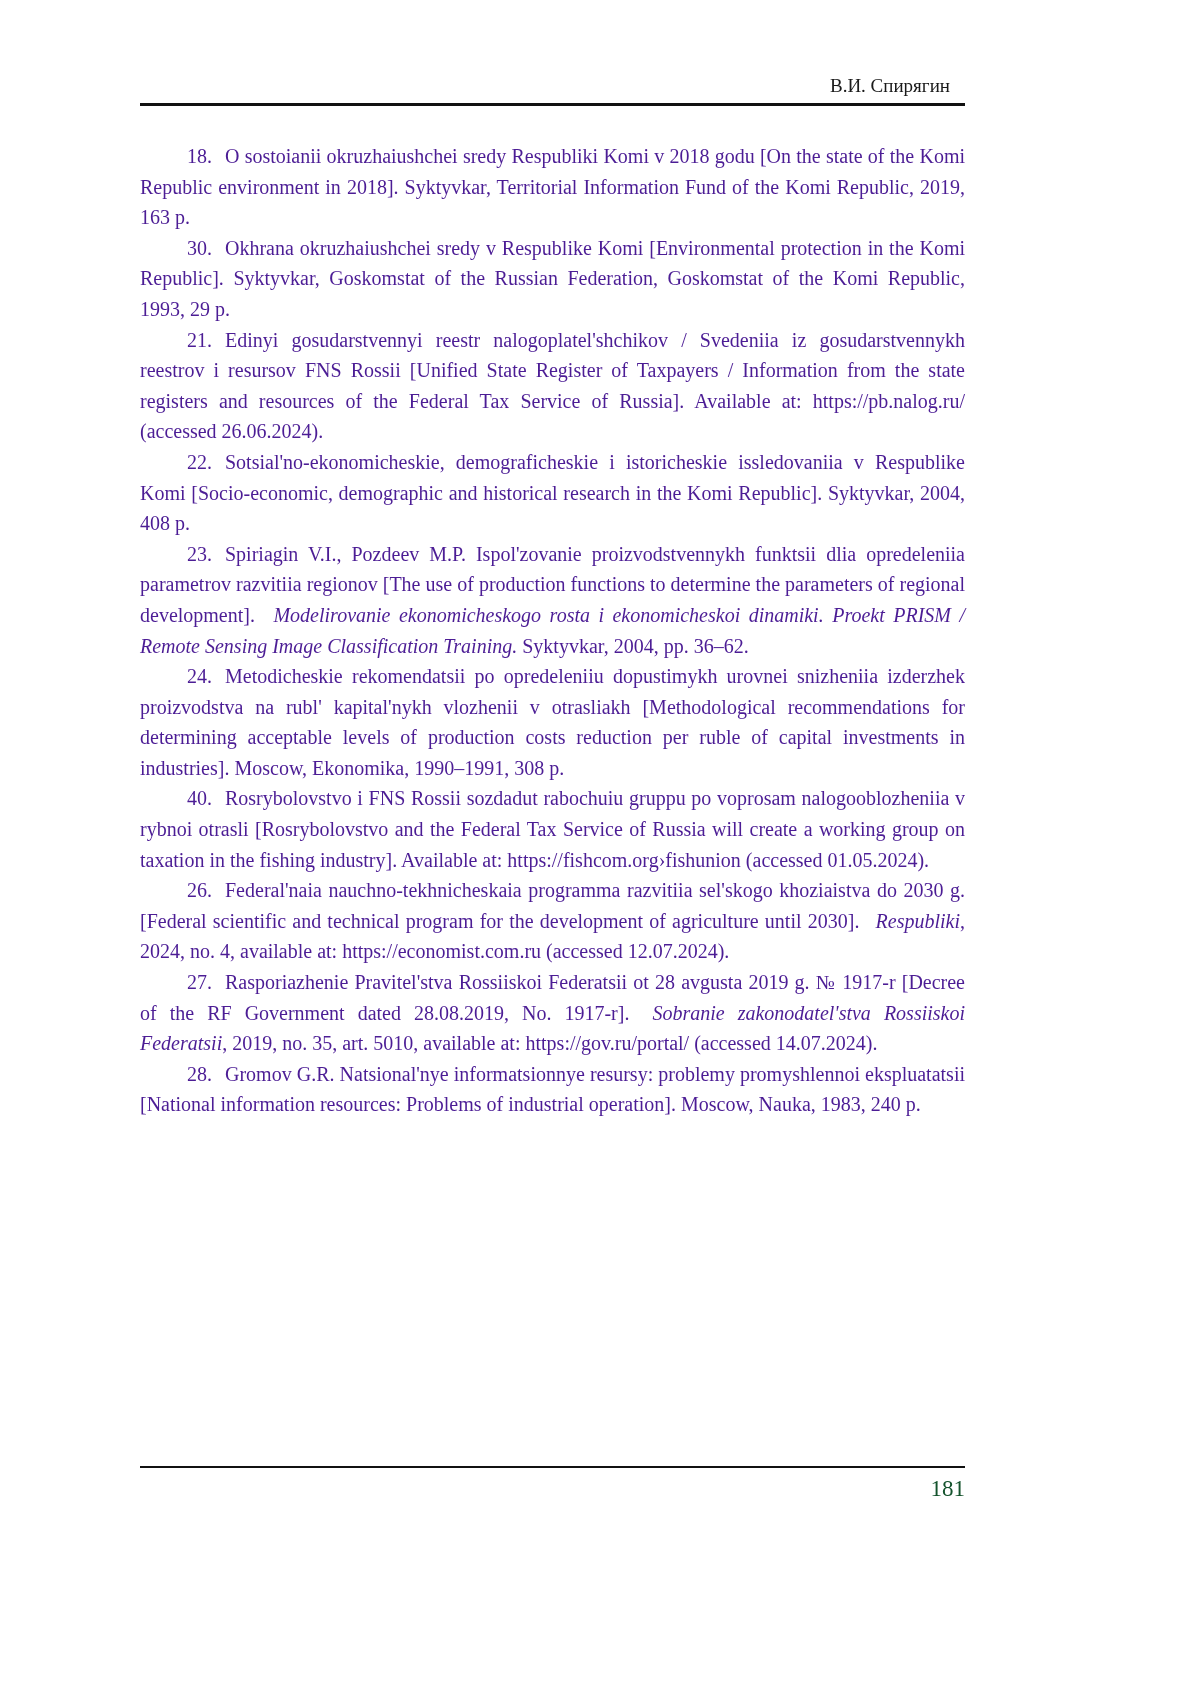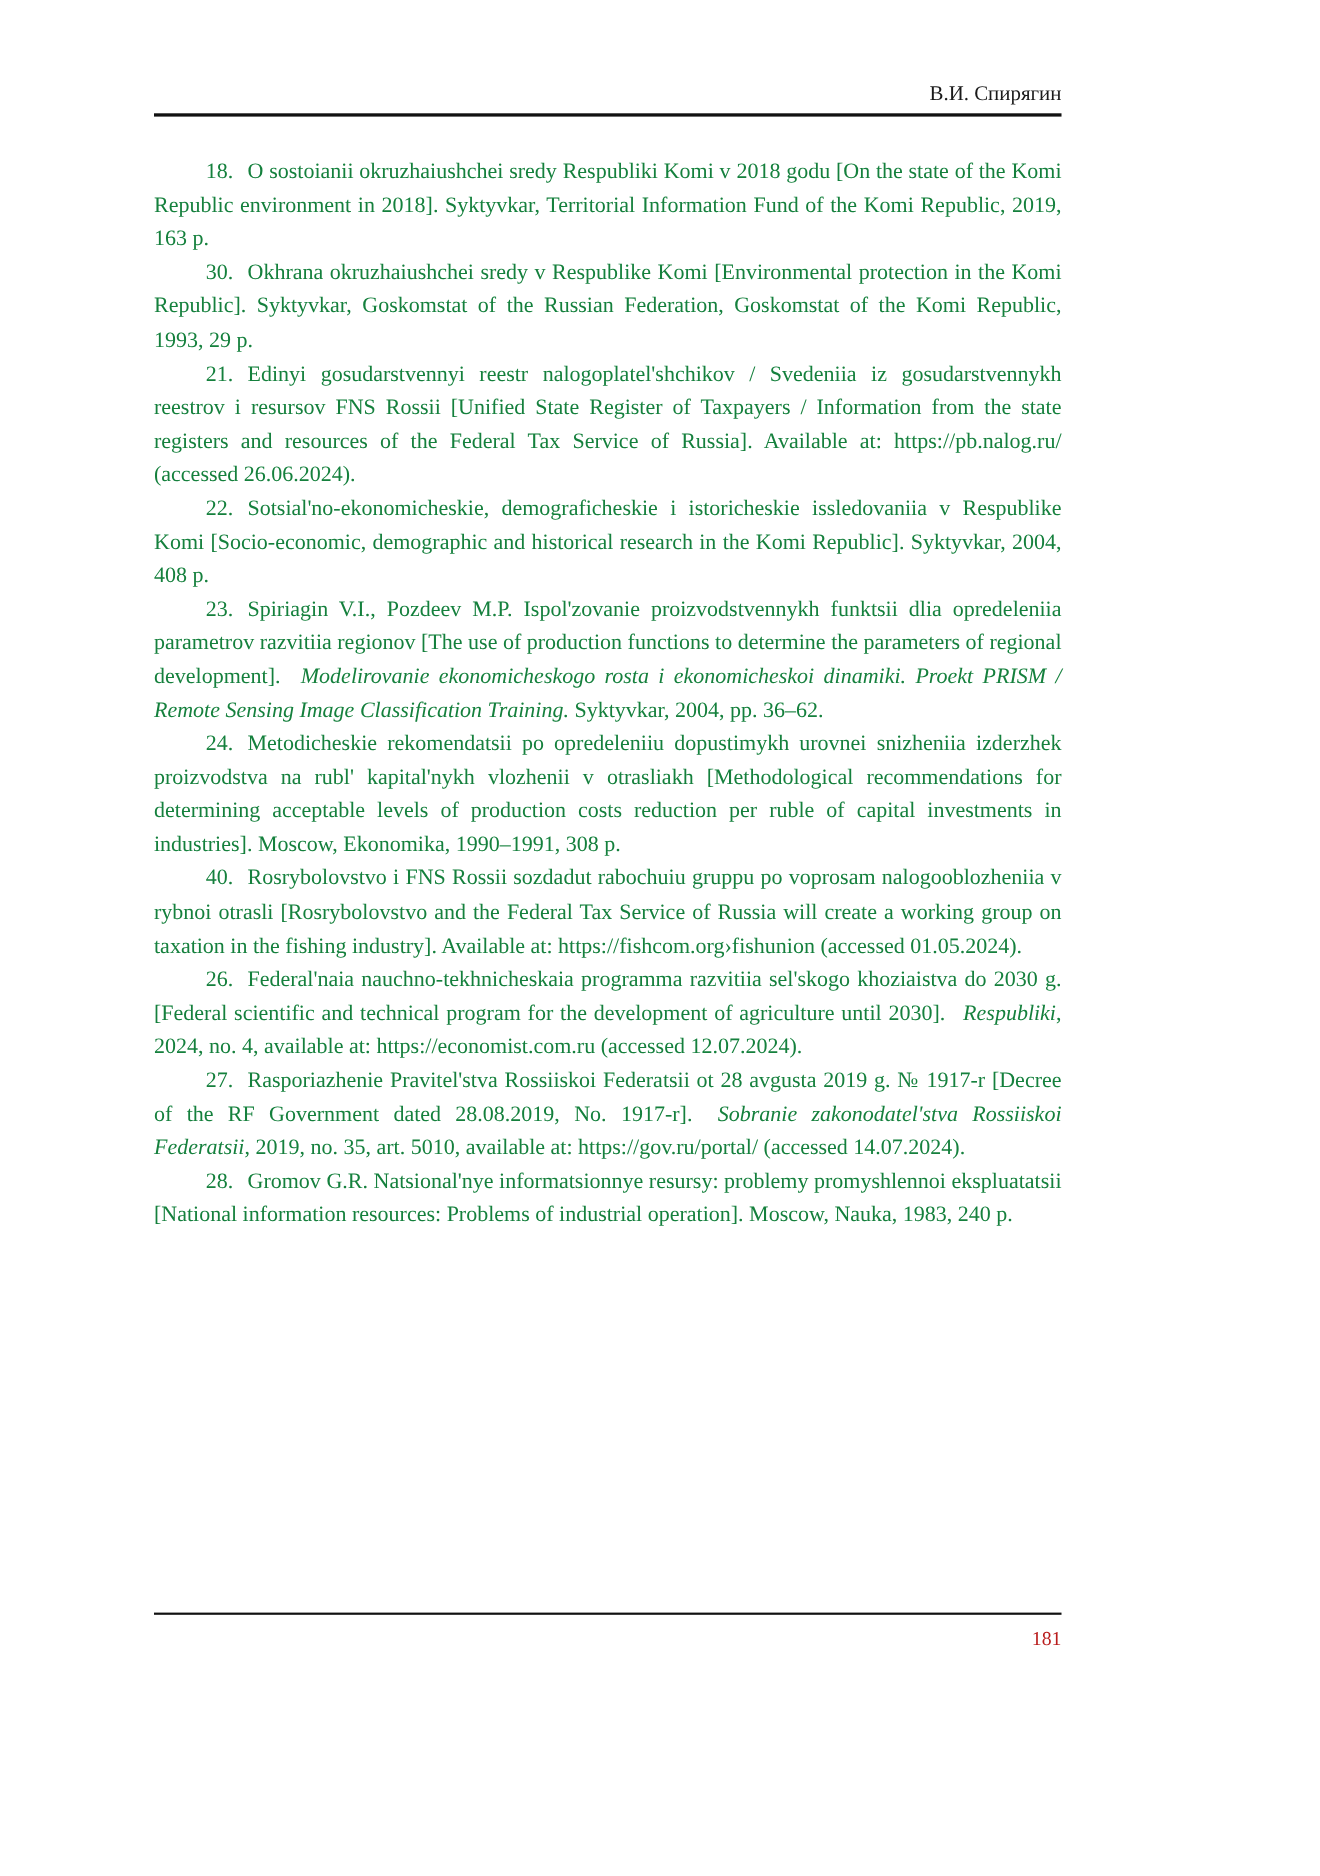--- a/index.html
+++ b/index.html
@@ -12,21 +12,21 @@
     width: 1200px;
     height: 1705px;
     background: #ffffff;
     color: #161616;
     font-family: "Liberation Serif", "DejaVu Serif", serif;
     overflow: hidden;
   }
   .running-head {
     position: absolute;
     top: 74px;
-    left: 140px;
+    left: 125px;
     width: 825px;
     text-align: right;
     font-size: 19px;
     line-height: 24px;
     color: #1a1a1a;
   }
   .rule {
     position: absolute;
     left: 140px;
     width: 825px;
@@ -39,38 +39,38 @@
   .bottom-rule {
     top: 1466px;
     height: 2px;
   }
   .page-number {
     position: absolute;
     top: 1476px;
     left: 140px;
     width: 825px;
     text-align: right;
-    font-size: 18px;
+    font-size: 23px;
     line-height: 26px;
-    color: #b91c1c;
+    color: #14532d;
   }
   .body-text {
     position: absolute;
     top: 141px;
     left: 140px;
     width: 825px;
   }
   p.ref {
     margin: 0;
     padding: 0;
     font-size: 20px;
     line-height: 30.6px;
     text-align: justify;
     text-indent: 47px;
-    color: #15803d;
+    color: #4c1d95;
   }
   .ref-num {
     margin-right: 13px;
   }
   .italic {
     font-style: italic;
     margin-left: 10px;
   }
 </style>
 </head>

